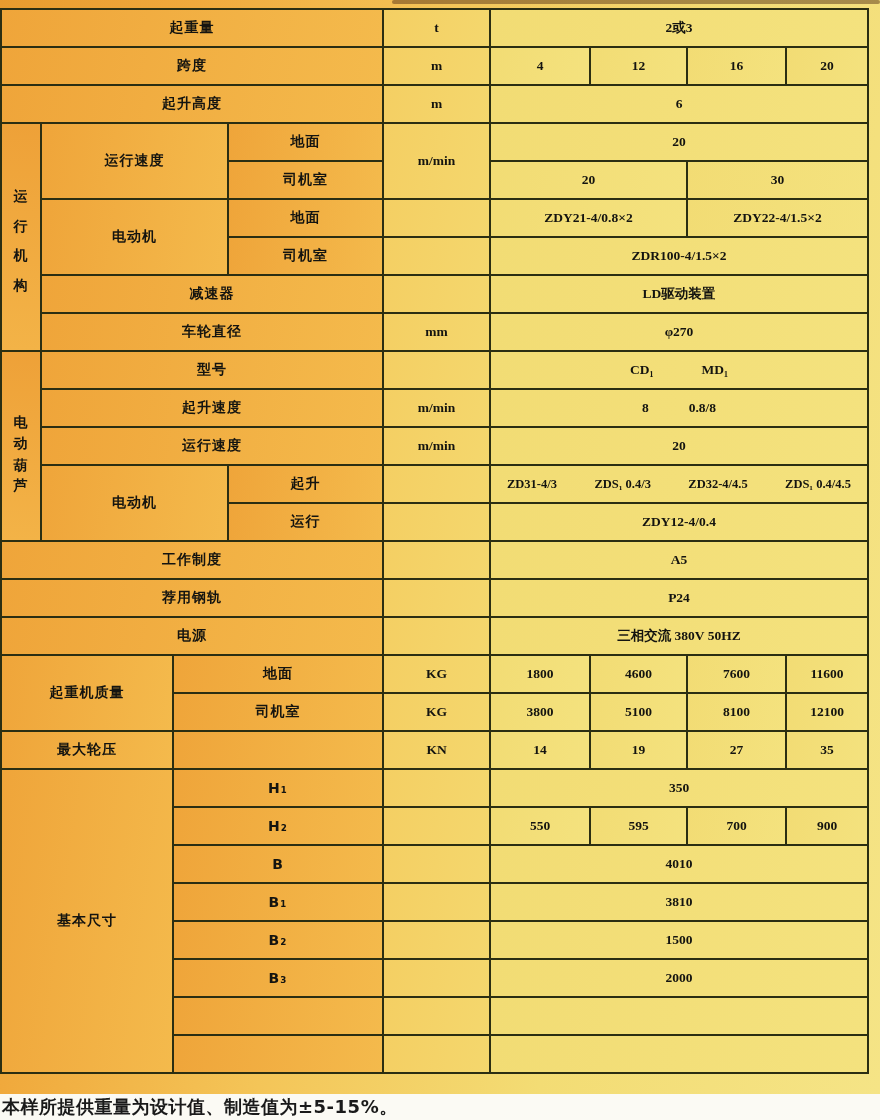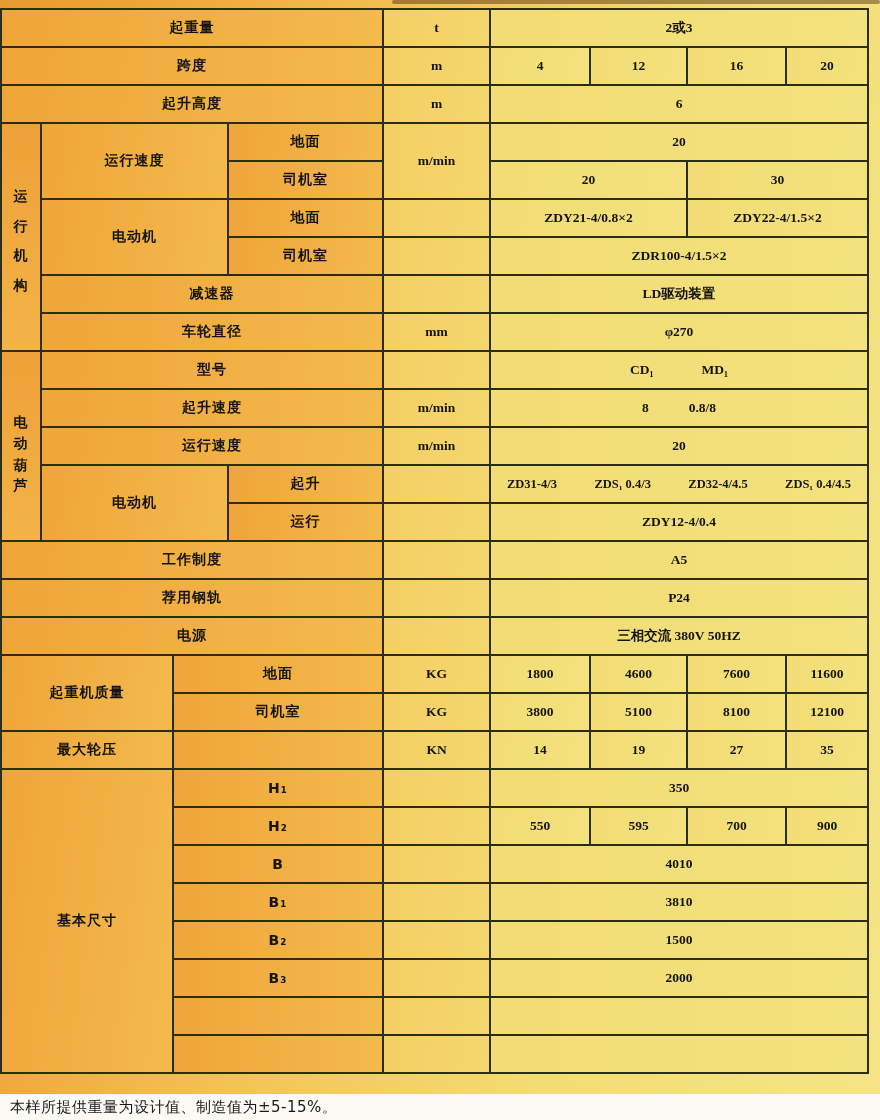--- a/index.html
+++ b/index.html
@@ -46,21 +46,21 @@
     font-size:13.5px;
     margin-top:27px;
   }
   .pair{display:flex;justify-content:center;gap:48px;align-items:flex-start;}
   .quad{display:flex;justify-content:space-between;padding:0 14px;}
   .footer-strip{
     position:absolute;left:0;top:1094px;width:880px;height:26px;
     background:#fbfaf4;display:flex;align-items:center;
   }
   .footer-note{
-    margin-left:10px;font-size:15px;font-weight:normal;color:#1a1a1a;letter-spacing:.5px;
+    margin-left:2px;font-size:18px;font-weight:bold;color:#1a1a1a;letter-spacing:.5px;
   }
 </style>
 </head>
 <body>
 
 <div class="photo-page">
   <div class="top-edge"></div>
 
   <table class="spec">
     <colgroup>

